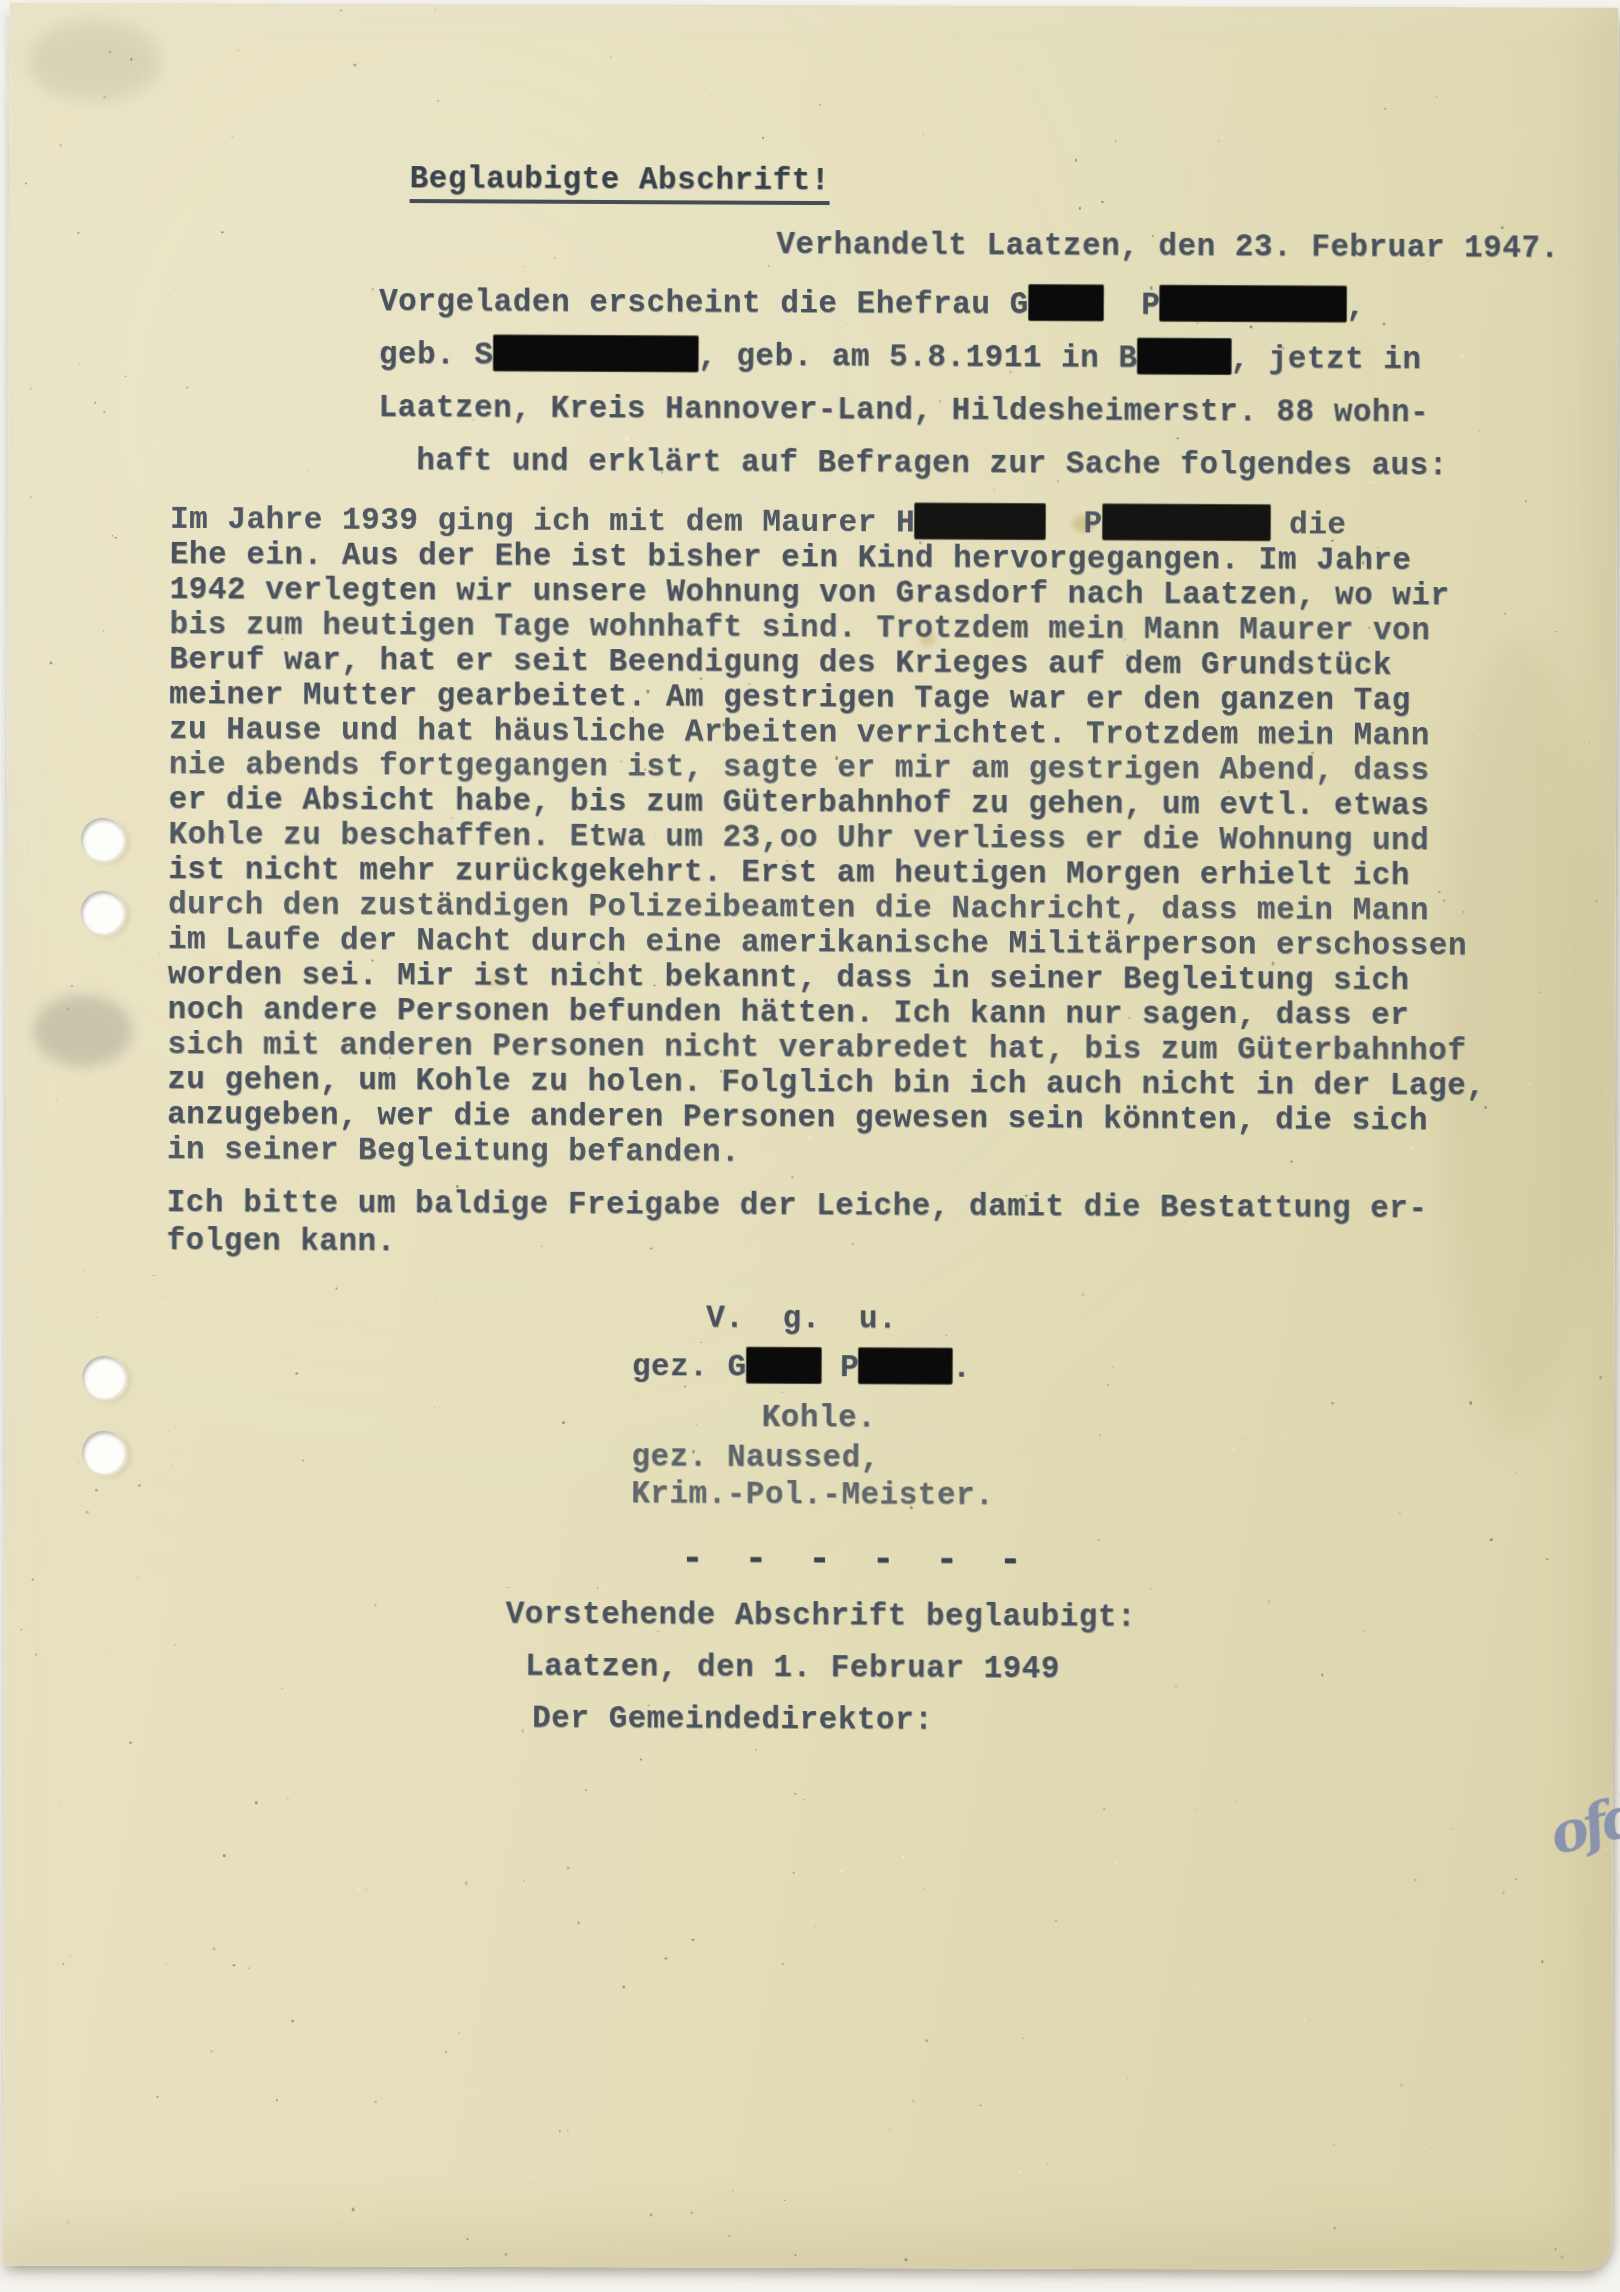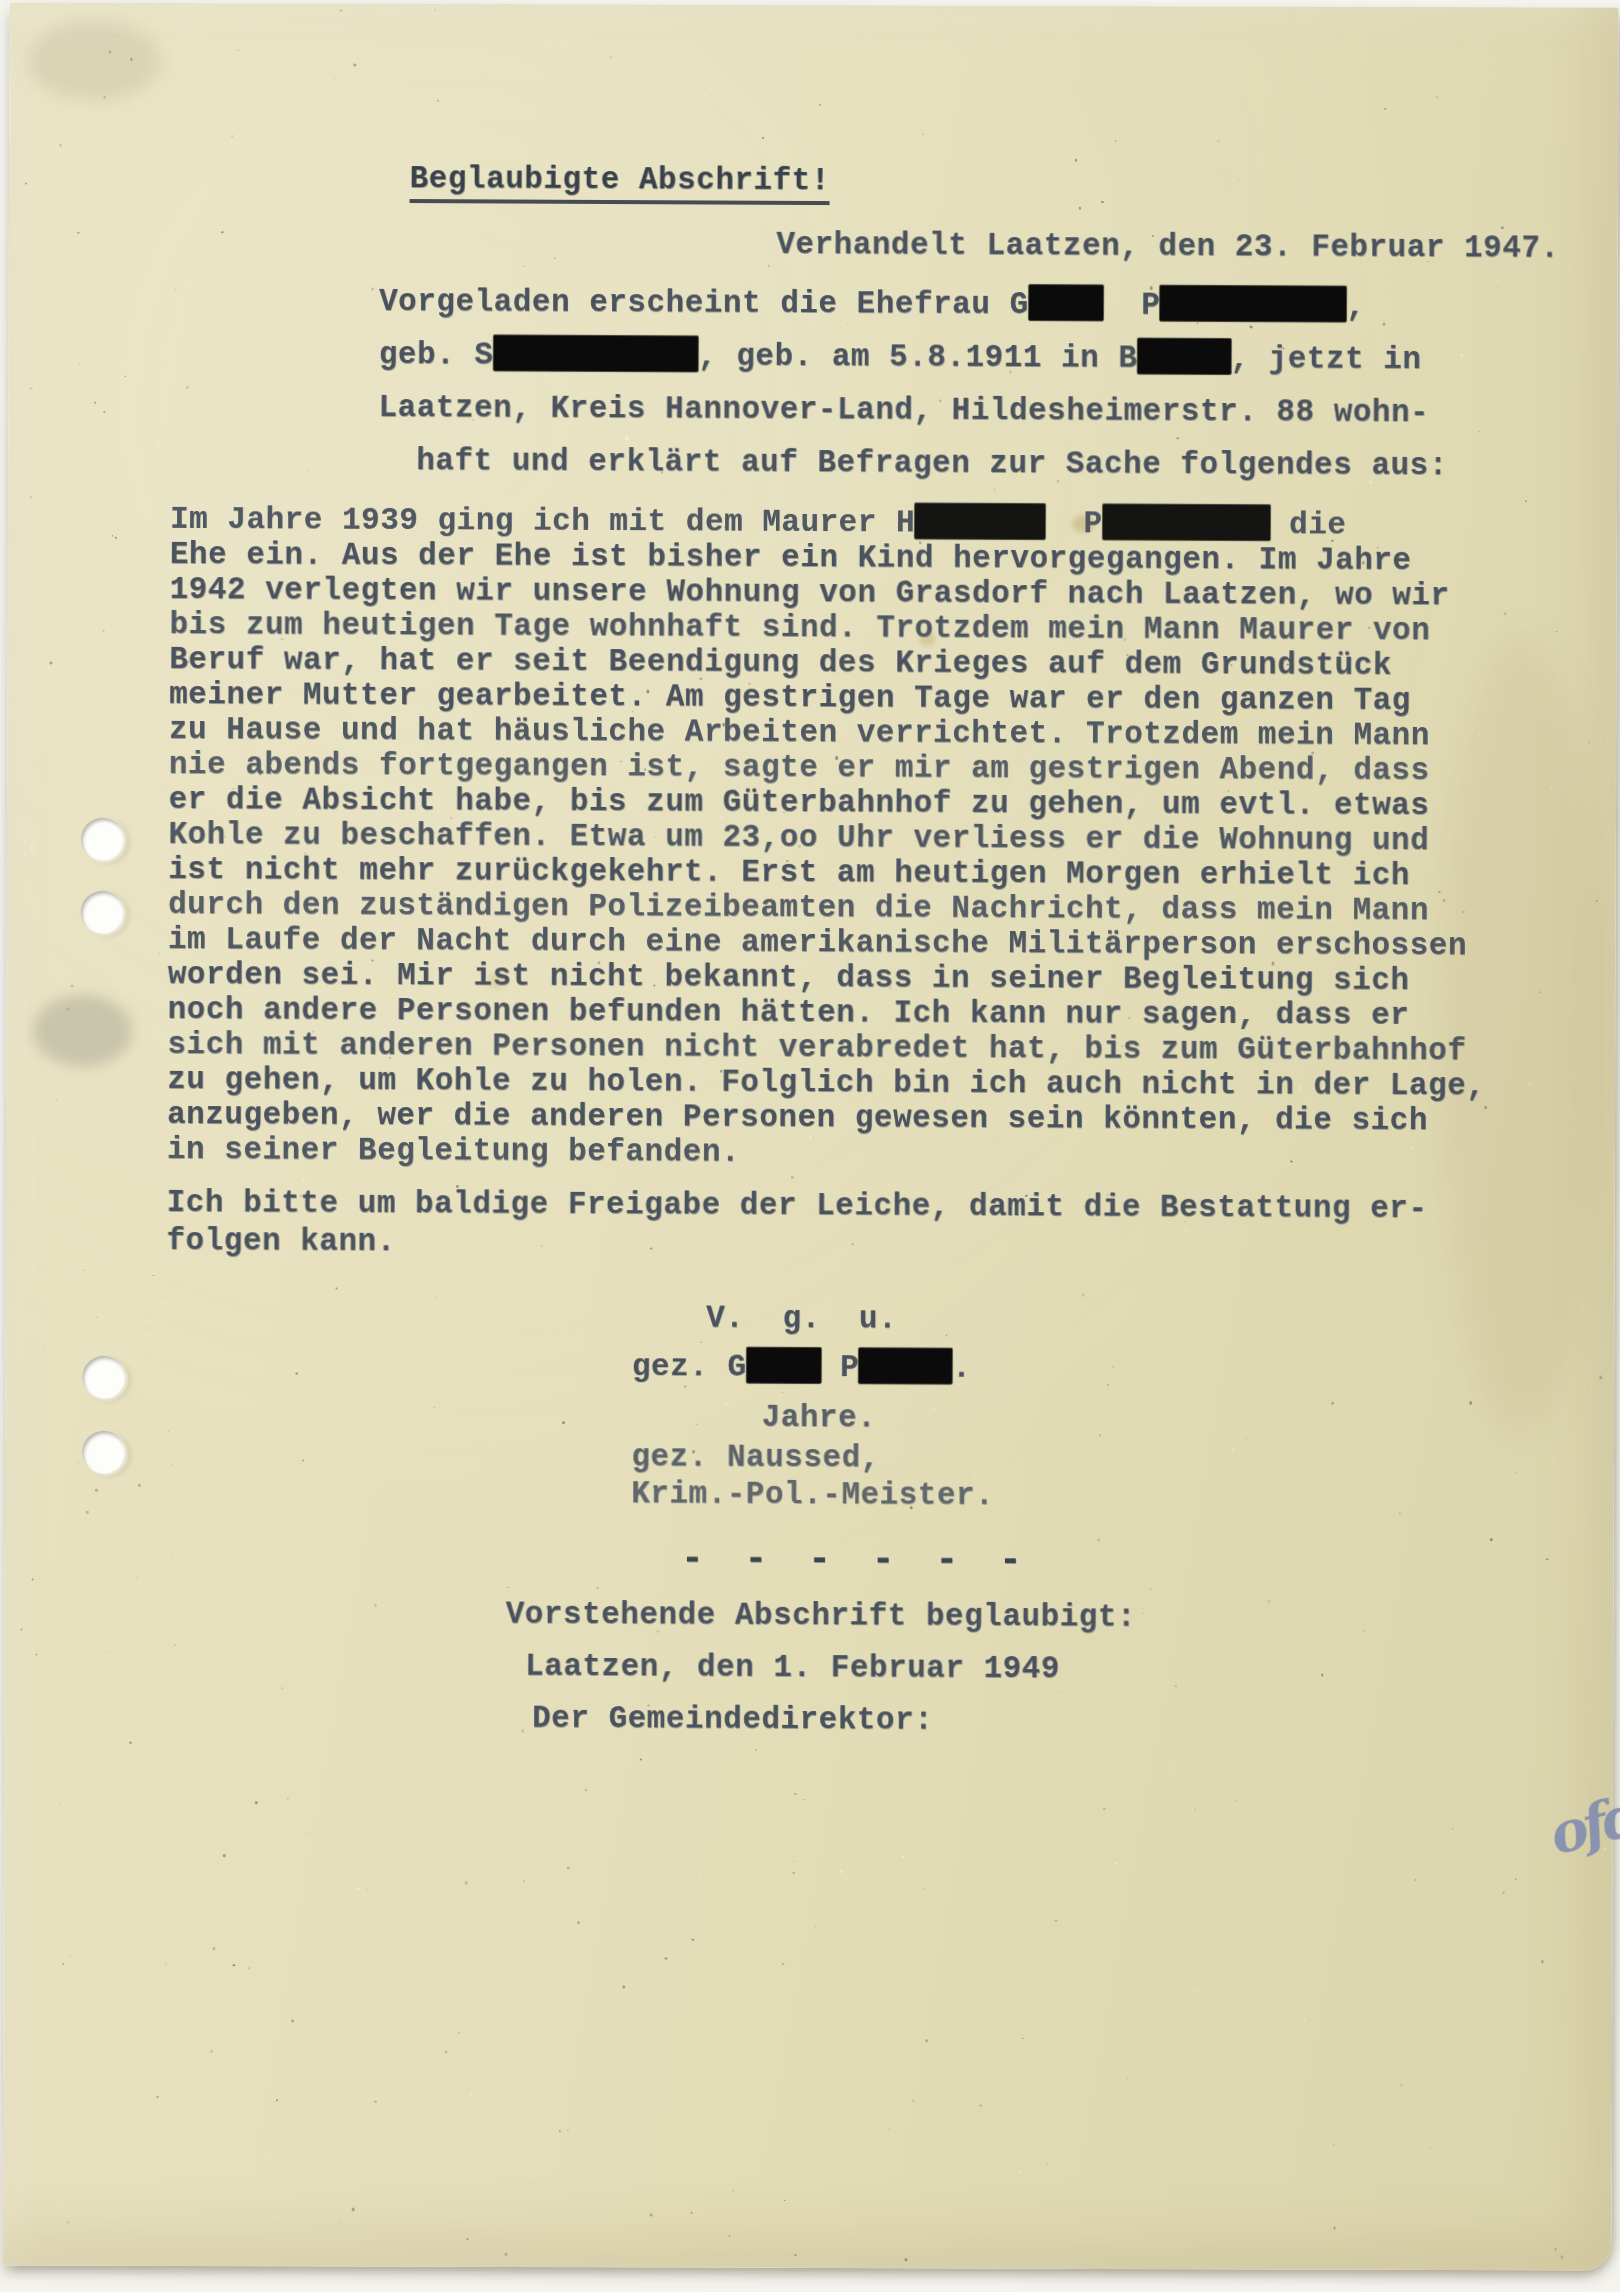--- a/index.html
+++ b/index.html
@@ -511,21 +511,21 @@
   <div class="punch" style="left:77px;top:1428px"></div>
 
   <div class="doc">
     <div class="block b-title"><div class="line">Beglaubigte Abschrift!</div></div>
     <div class="block b-dateline"><div class="line">Verhandelt Laatzen, den 23. Februar 1947.</div></div>
     <div class="block b-intro"><div class="line">Vorgeladen erscheint die Ehefrau G<span class="rd" style="width: 4ch;"></span>  P<span class="rd" style="width: 10ch;"></span>,</div><div class="line">geb. S<span class="rd" style="width: 11ch;"></span>, geb. am 5.8.1911 in B<span class="rd" style="width: 5ch;"></span>, jetzt in</div><div class="line">Laatzen, Kreis Hannover-Land, Hildesheimerstr. 88 wohn-</div><div class="line">haft und erklärt auf Befragen zur Sache folgendes aus:</div></div>
     <div class="block b-body"><div class="line">Im Jahre 1939 ging ich mit dem Maurer H<span class="rd" style="width: 7ch;"></span>  P<span class="rd" style="width: 9ch;"></span> die</div><div class="line">Ehe ein. Aus der Ehe ist bisher ein Kind hervorgegangen. Im Jahre</div><div class="line">1942 verlegten wir unsere Wohnung von Grasdorf nach Laatzen, wo wir</div><div class="line">bis zum heutigen Tage wohnhaft sind. Trotzdem mein Mann Maurer von</div><div class="line">Beruf war, hat er seit Beendigung des Krieges auf dem Grundstück</div><div class="line">meiner Mutter gearbeitet. Am gestrigen Tage war er den ganzen Tag</div><div class="line">zu Hause und hat häusliche Arbeiten verrichtet. Trotzdem mein Mann</div><div class="line">nie abends fortgegangen ist, sagte er mir am gestrigen Abend, dass</div><div class="line">er die Absicht habe, bis zum Güterbahnhof zu gehen, um evtl. etwas</div><div class="line">Kohle zu beschaffen. Etwa um 23,oo Uhr verliess er die Wohnung und</div><div class="line">ist nicht mehr zurückgekehrt. Erst am heutigen Morgen erhielt ich</div><div class="line">durch den zuständigen Polizeibeamten die Nachricht, dass mein Mann</div><div class="line">im Laufe der Nacht durch eine amerikanische Militärperson erschossen</div><div class="line">worden sei. Mir ist nicht bekannt, dass in seiner Begleitung sich</div><div class="line">noch andere Personen befunden hätten. Ich kann nur sagen, dass er</div><div class="line">sich mit anderen Personen nicht verabredet hat, bis zum Güterbahnhof</div><div class="line">zu gehen, um Kohle zu holen. Folglich bin ich auch nicht in der Lage,</div><div class="line">anzugeben, wer die anderen Personen gewesen sein könnten, die sich</div><div class="line">in seiner Begleitung befanden.</div></div>
     <div class="block b-closing"><div class="line">Ich bitte um baldige Freigabe der Leiche, damit die Bestattung er-</div><div class="line">folgen kann.</div></div>
     <div class="block b-sig-vgu"><div class="line">V.  g.  u.</div></div>
     <div class="block b-sig-gez1"><div class="line">gez. G<span class="rd" style="width: 4ch;"></span> P<span class="rd" style="width: 5ch;"></span>.</div></div>
-    <div class="block b-sig-geschl"><div class="line">Jahre.</div></div>
+    <div class="block b-sig-geschl"><div class="line">Kohle.</div></div>
     <div class="block b-sig-gez2"><div class="line">gez. Naussed,</div></div>
     <div class="block b-sig-rank"><div class="line">Krim.-Pol.-Meister.</div></div>
     <div class="block b-separator"><div class="line">- - - - - -</div></div>
     <div class="block b-cert"><div class="line">Vorstehende Abschrift beglaubigt:</div><div class="line">Laatzen, den 1. Februar 1949</div><div class="line">Der Gemeindedirektor:</div></div>
   </div>
 
   <div class="hand">ofd</div>
 </div>
 
 

